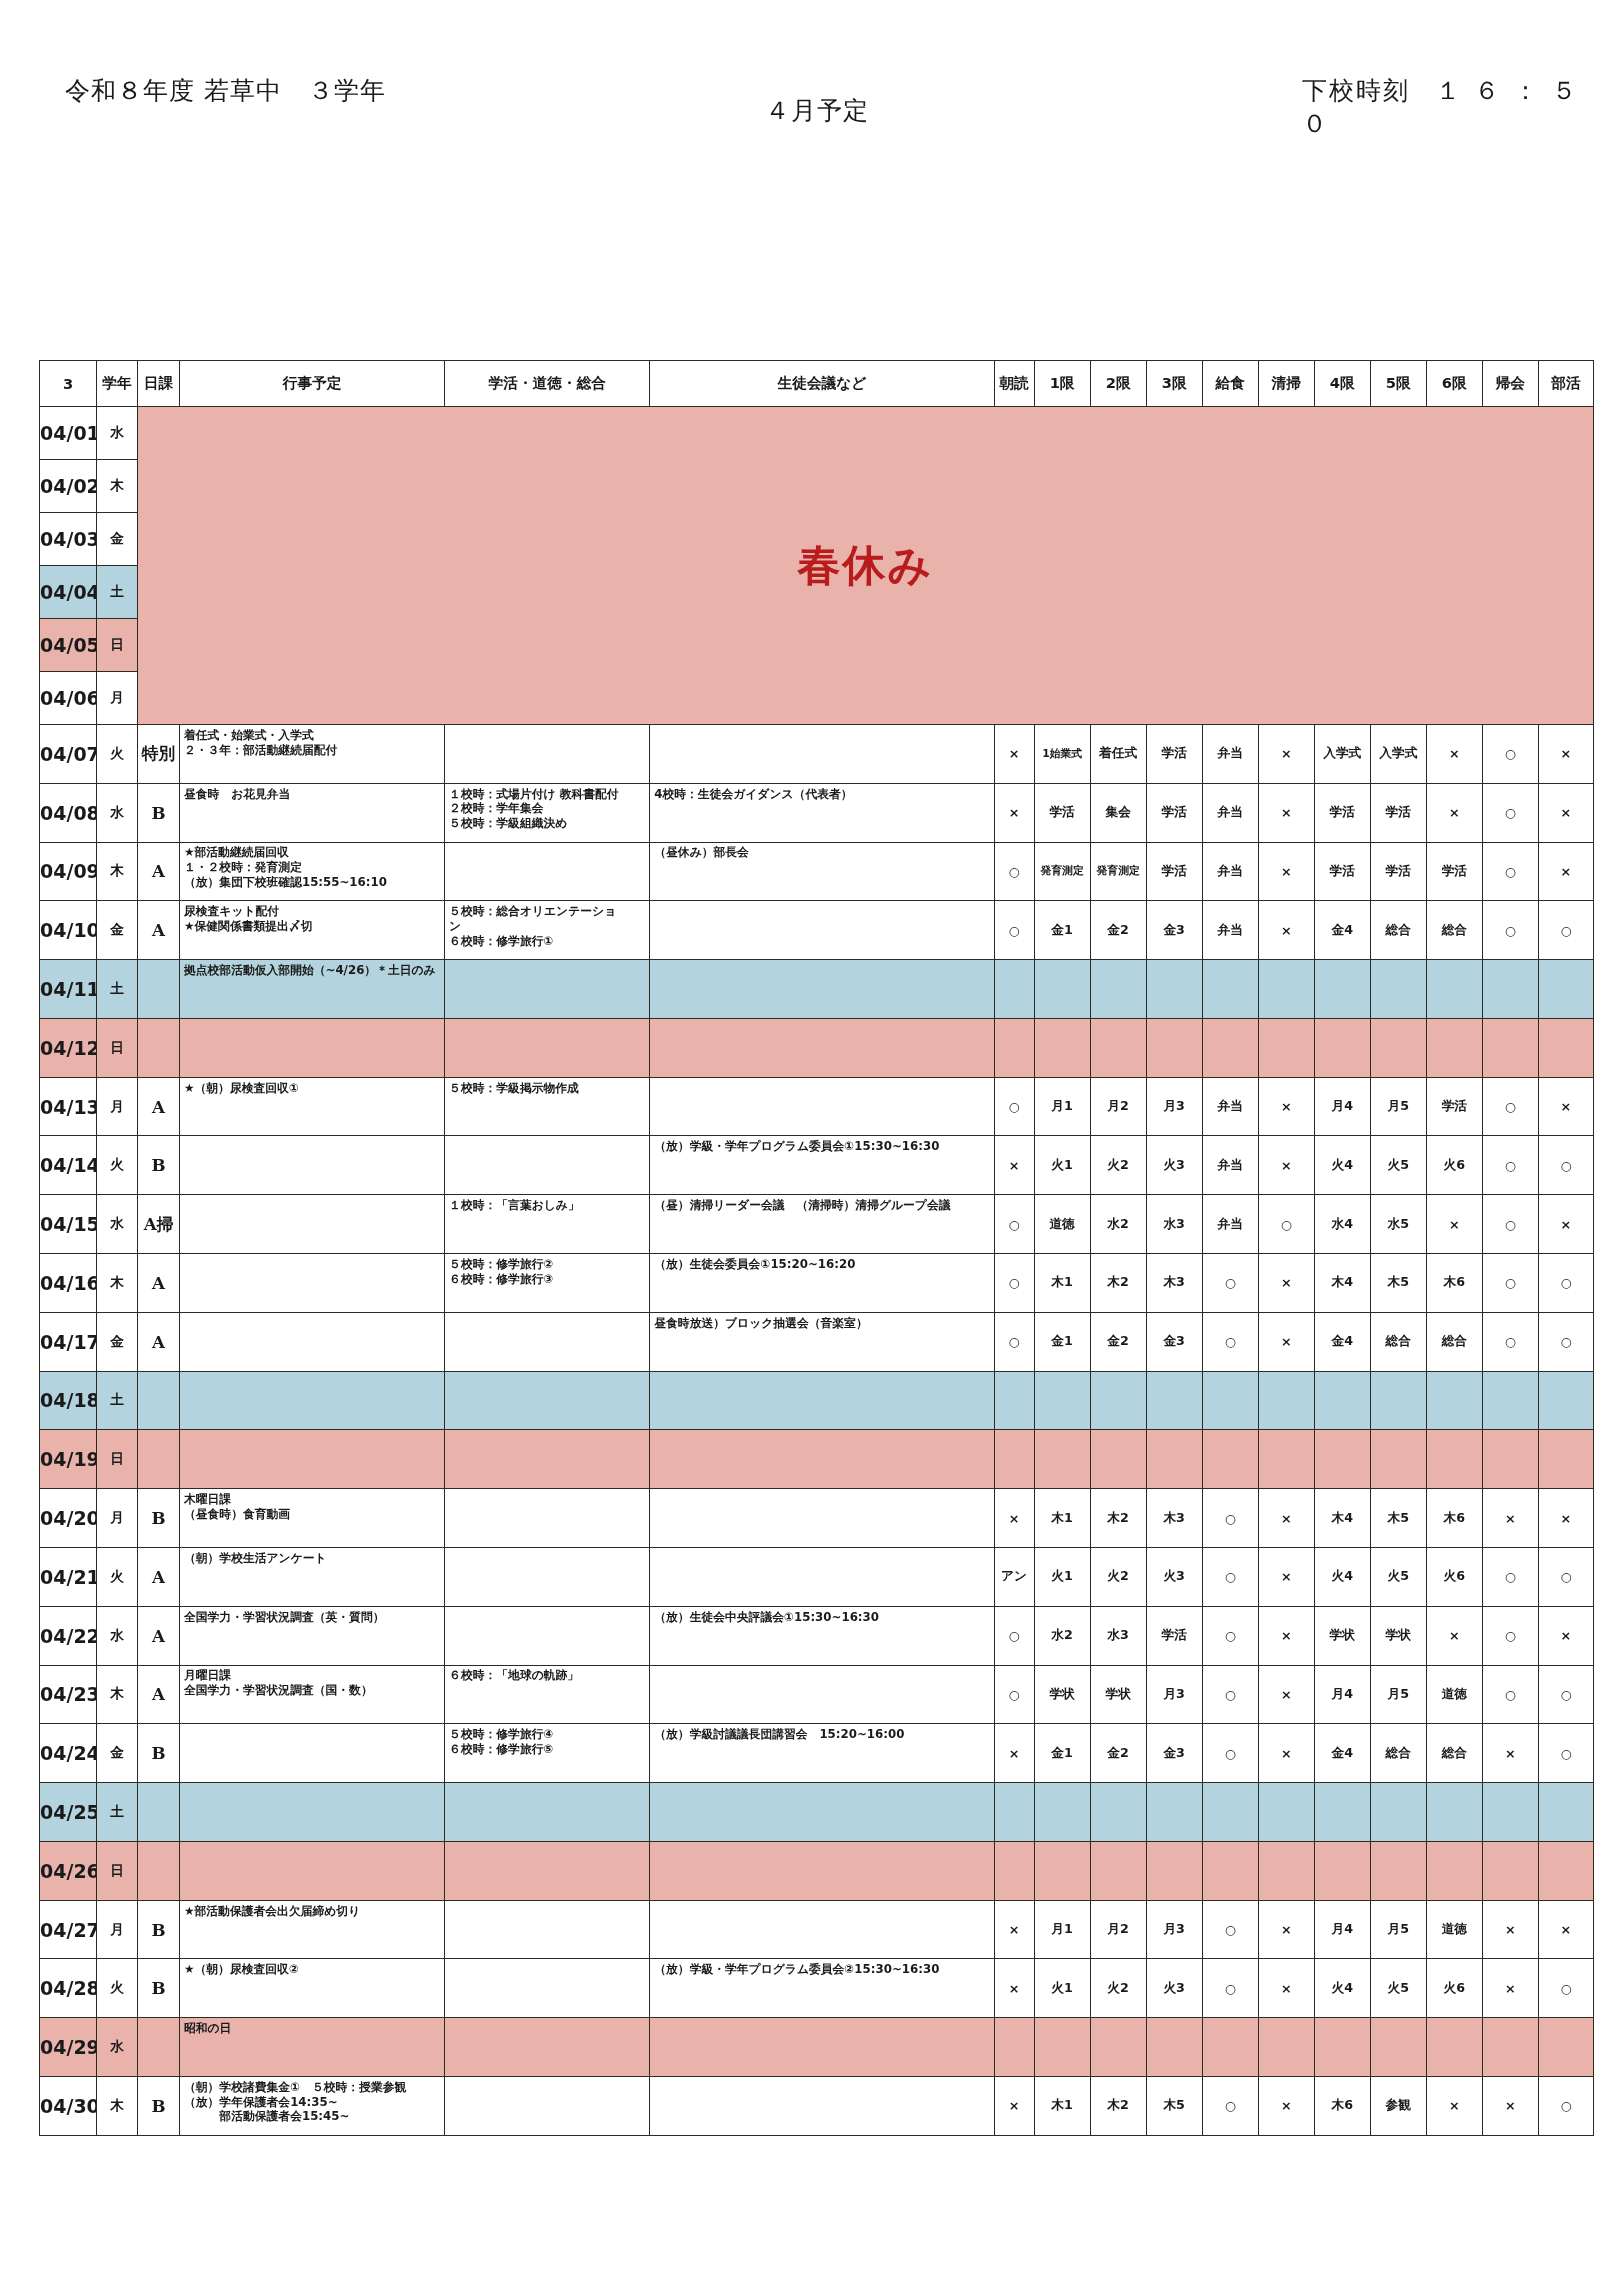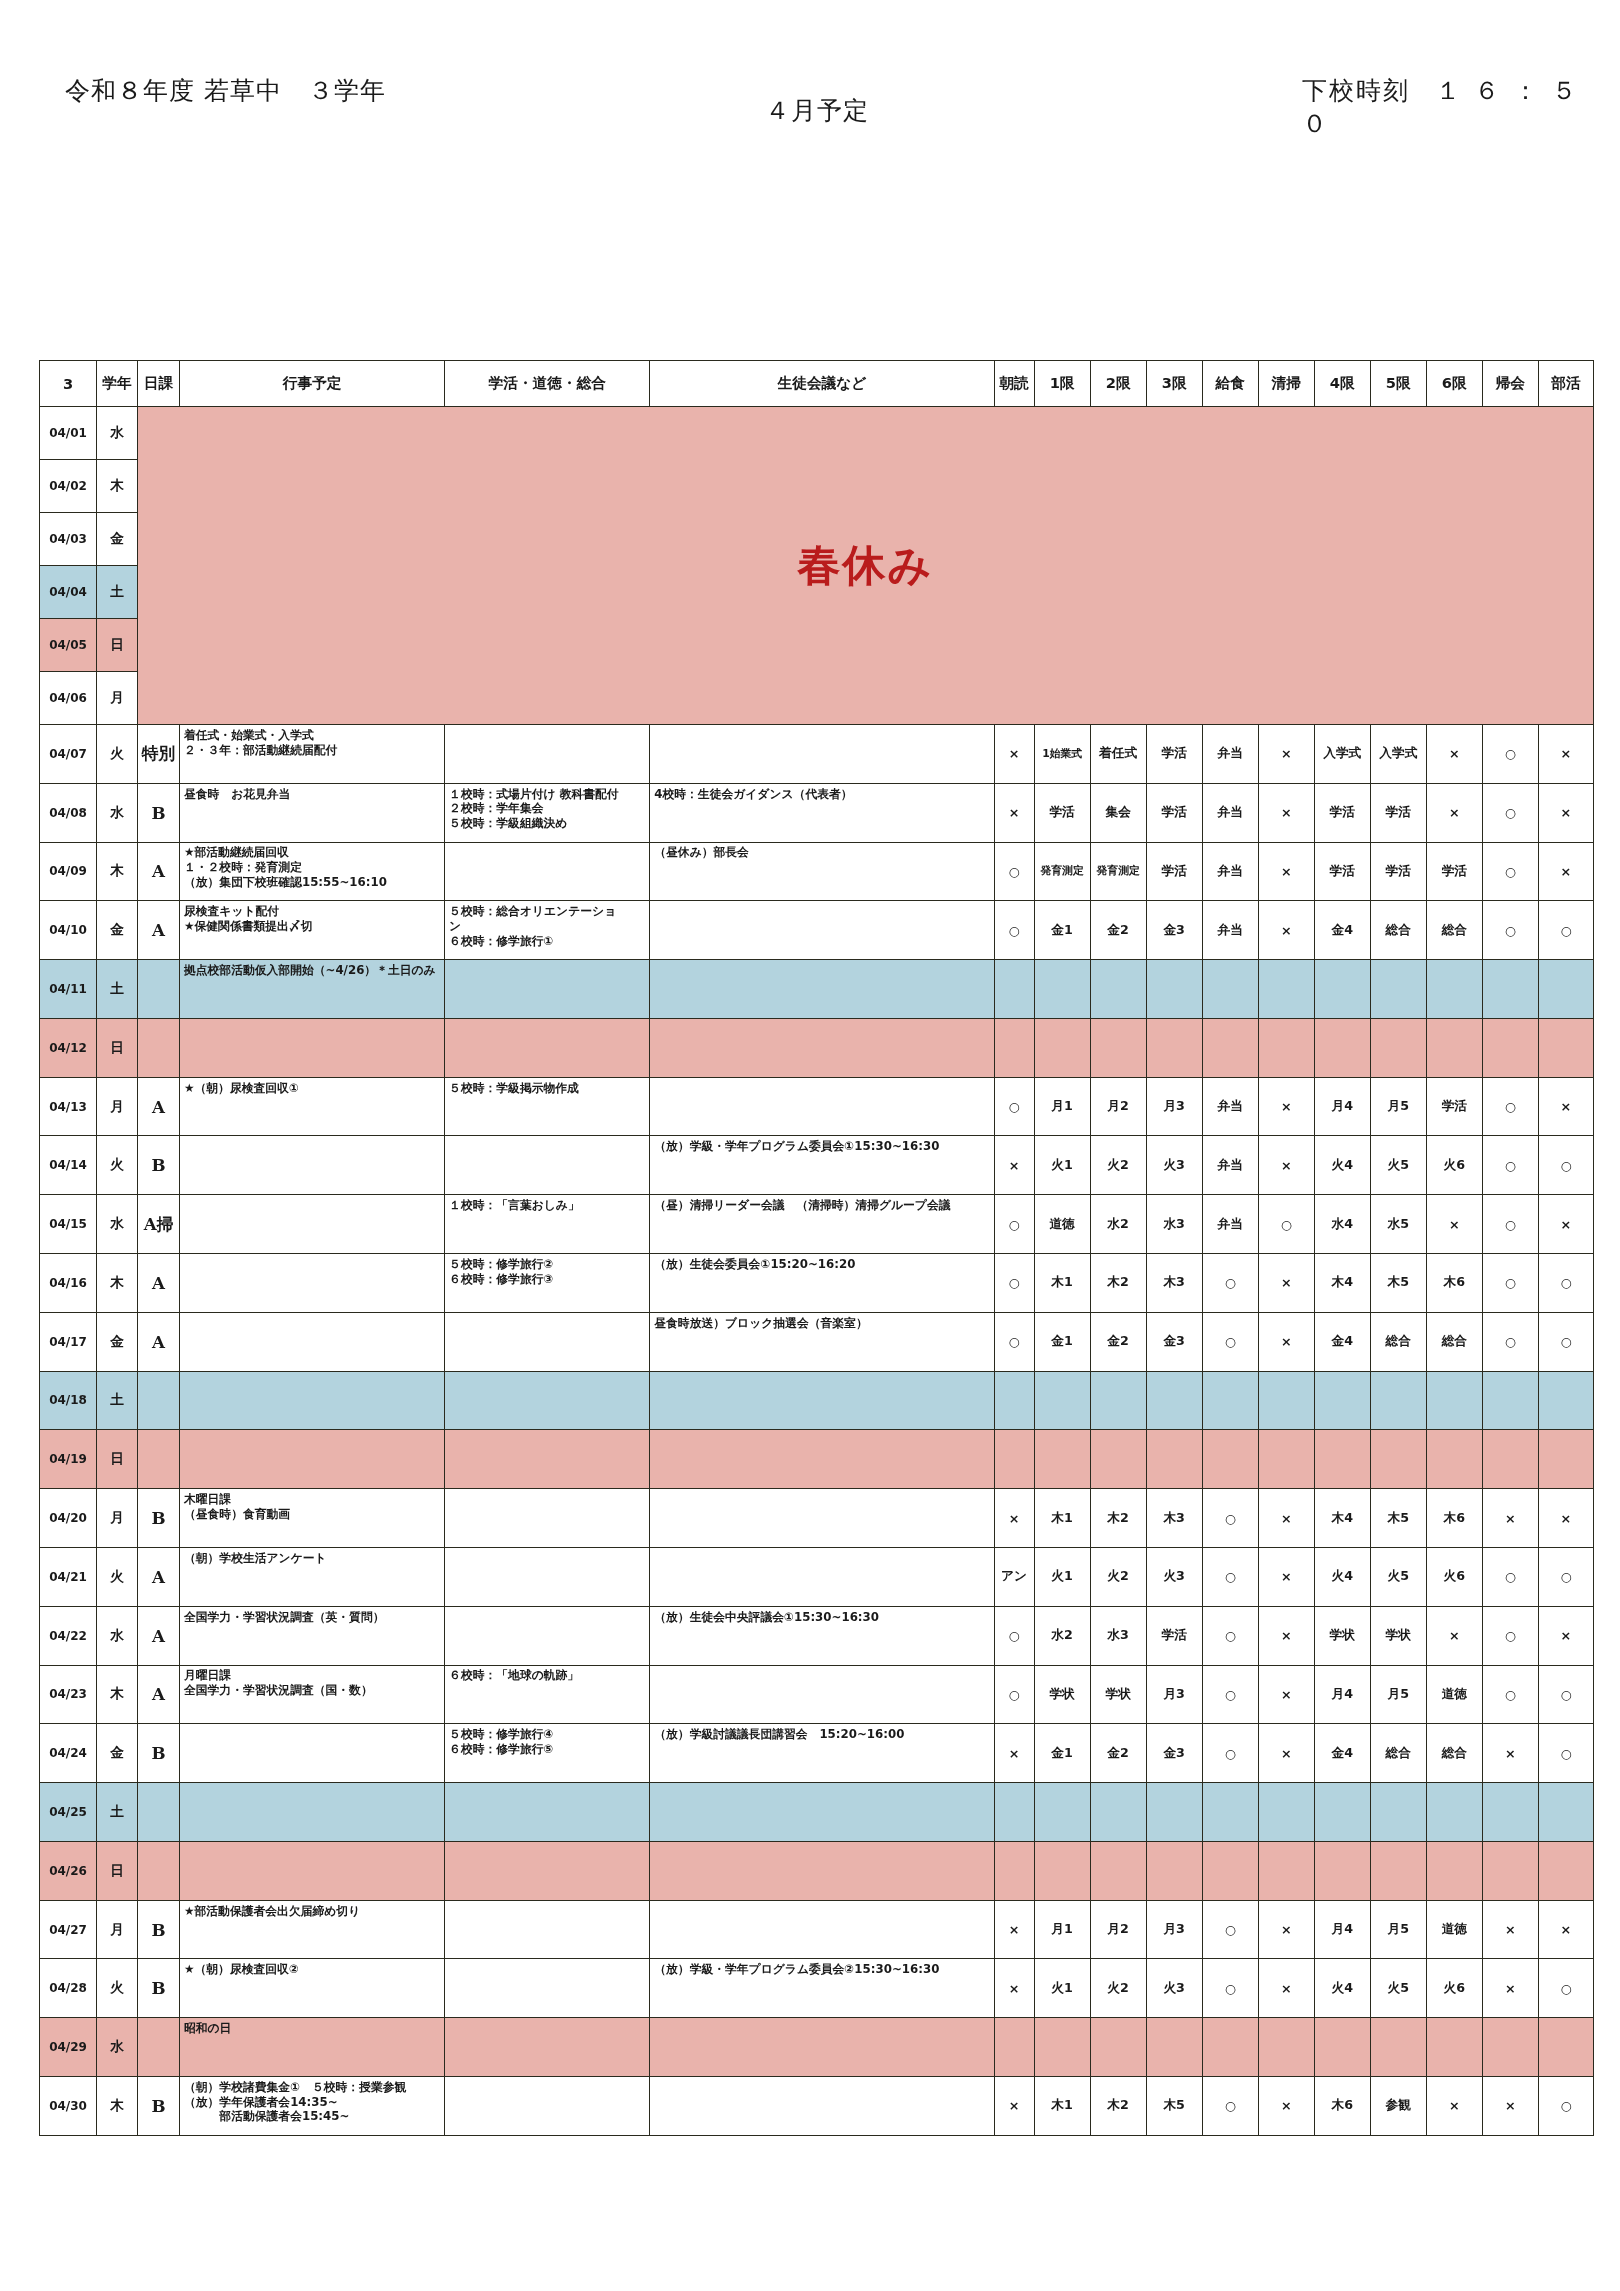--- a/index.html
+++ b/index.html
@@ -7,21 +7,21 @@
   .hdr { position:absolute; top:74px; font-size:25px; letter-spacing:1px; }
   .hdr.left { left:65px; }
   .hdr.center { left:765px;margin-top:20px; }
   .hdr.right { left:1302px; letter-spacing:2px; }
   .hdr.right .time { margin-left:25.5px; letter-spacing:13.7px; }
 
   table.sched { position:absolute; left:39px; top:360px; border-collapse:collapse; table-layout:fixed; width:1555px; }
   table.sched td, table.sched th { border:1.5px solid #2a2a1e; padding:0; font-size:12.7px; font-weight:bold; text-align:center; vertical-align:middle; overflow:hidden; }
   table.sched th { height:45px; font-size:14.7px; background:#fff; }
   table.sched td.ev { text-align:left; vertical-align:top; padding:2.9px 3.9px; font-size:11.8px; line-height:14.7px; white-space:pre-line; font-weight:bold; }
-  table.sched td.date { font-size:12px; }
+  table.sched td.date { font-size:19px; }
   table.sched td.day { font-size:13.7px; }
   table.sched td.kachu { font-size:16.7px; font-family:"DejaVu Serif", serif; }
   tr.row td { height:52px; }
   tr.sat td { background:#b3d3de; }
   tr.sun td { background:#e9b3ac; }
   td.sat { background:#b3d3de !important; }
   td.sun { background:#e9b3ac !important; }
   td.spring { background:#e9b3ac; font-size:43px !important; font-family:"DejaVu Sans", sans-serif; font-weight:bold; color:#b91c1c; letter-spacing:2px; }
   td.small { font-size:10.8px !important; }
   .mark { font-size:13.7px; font-weight:normal; }

